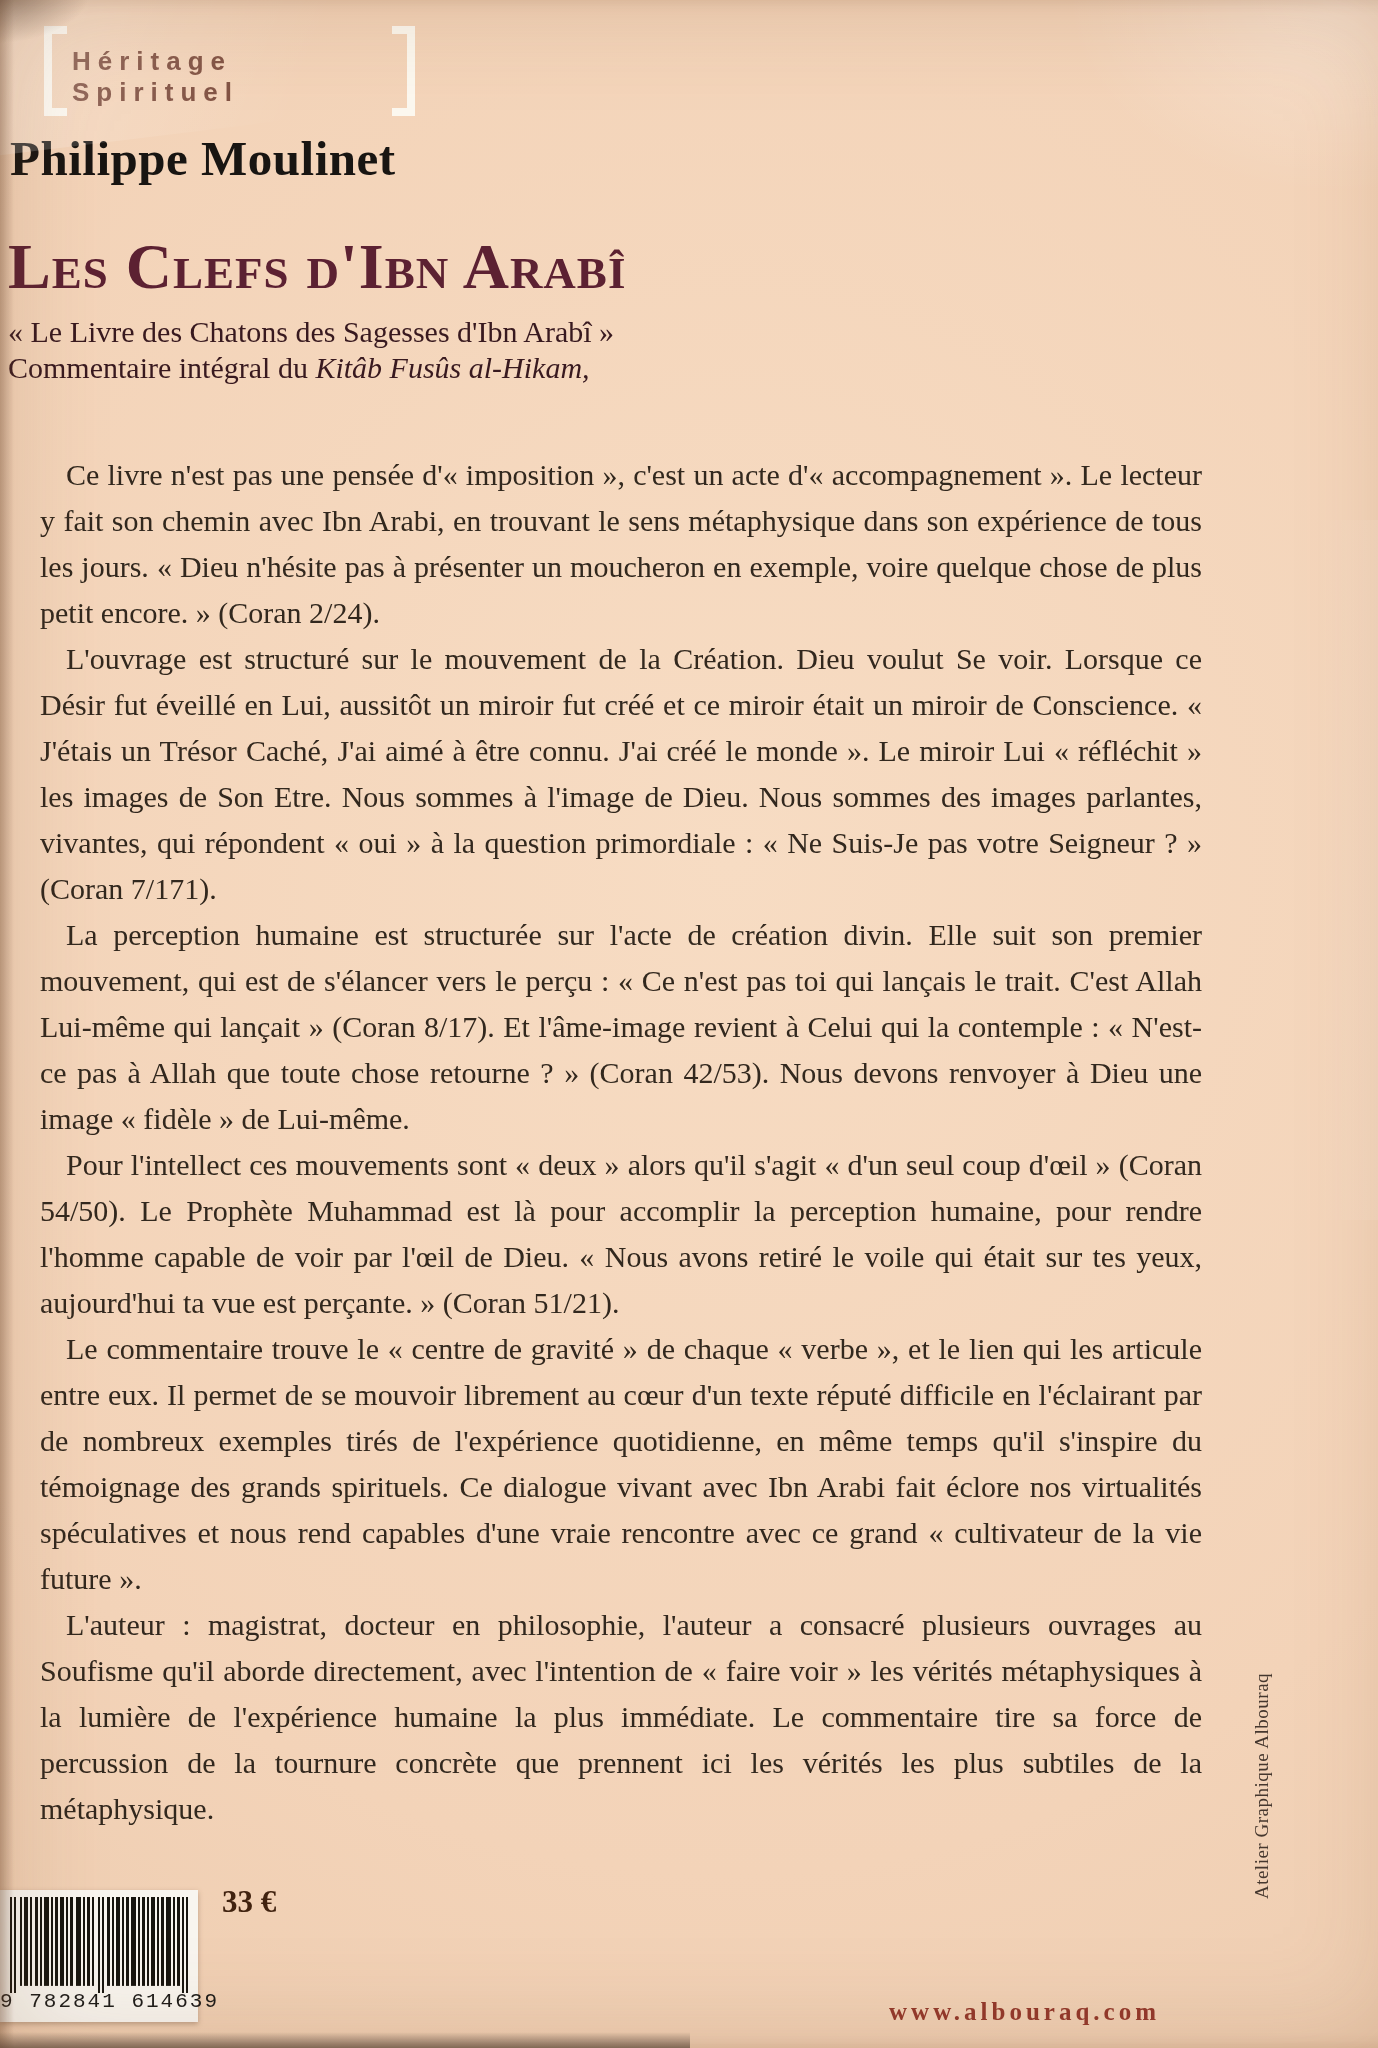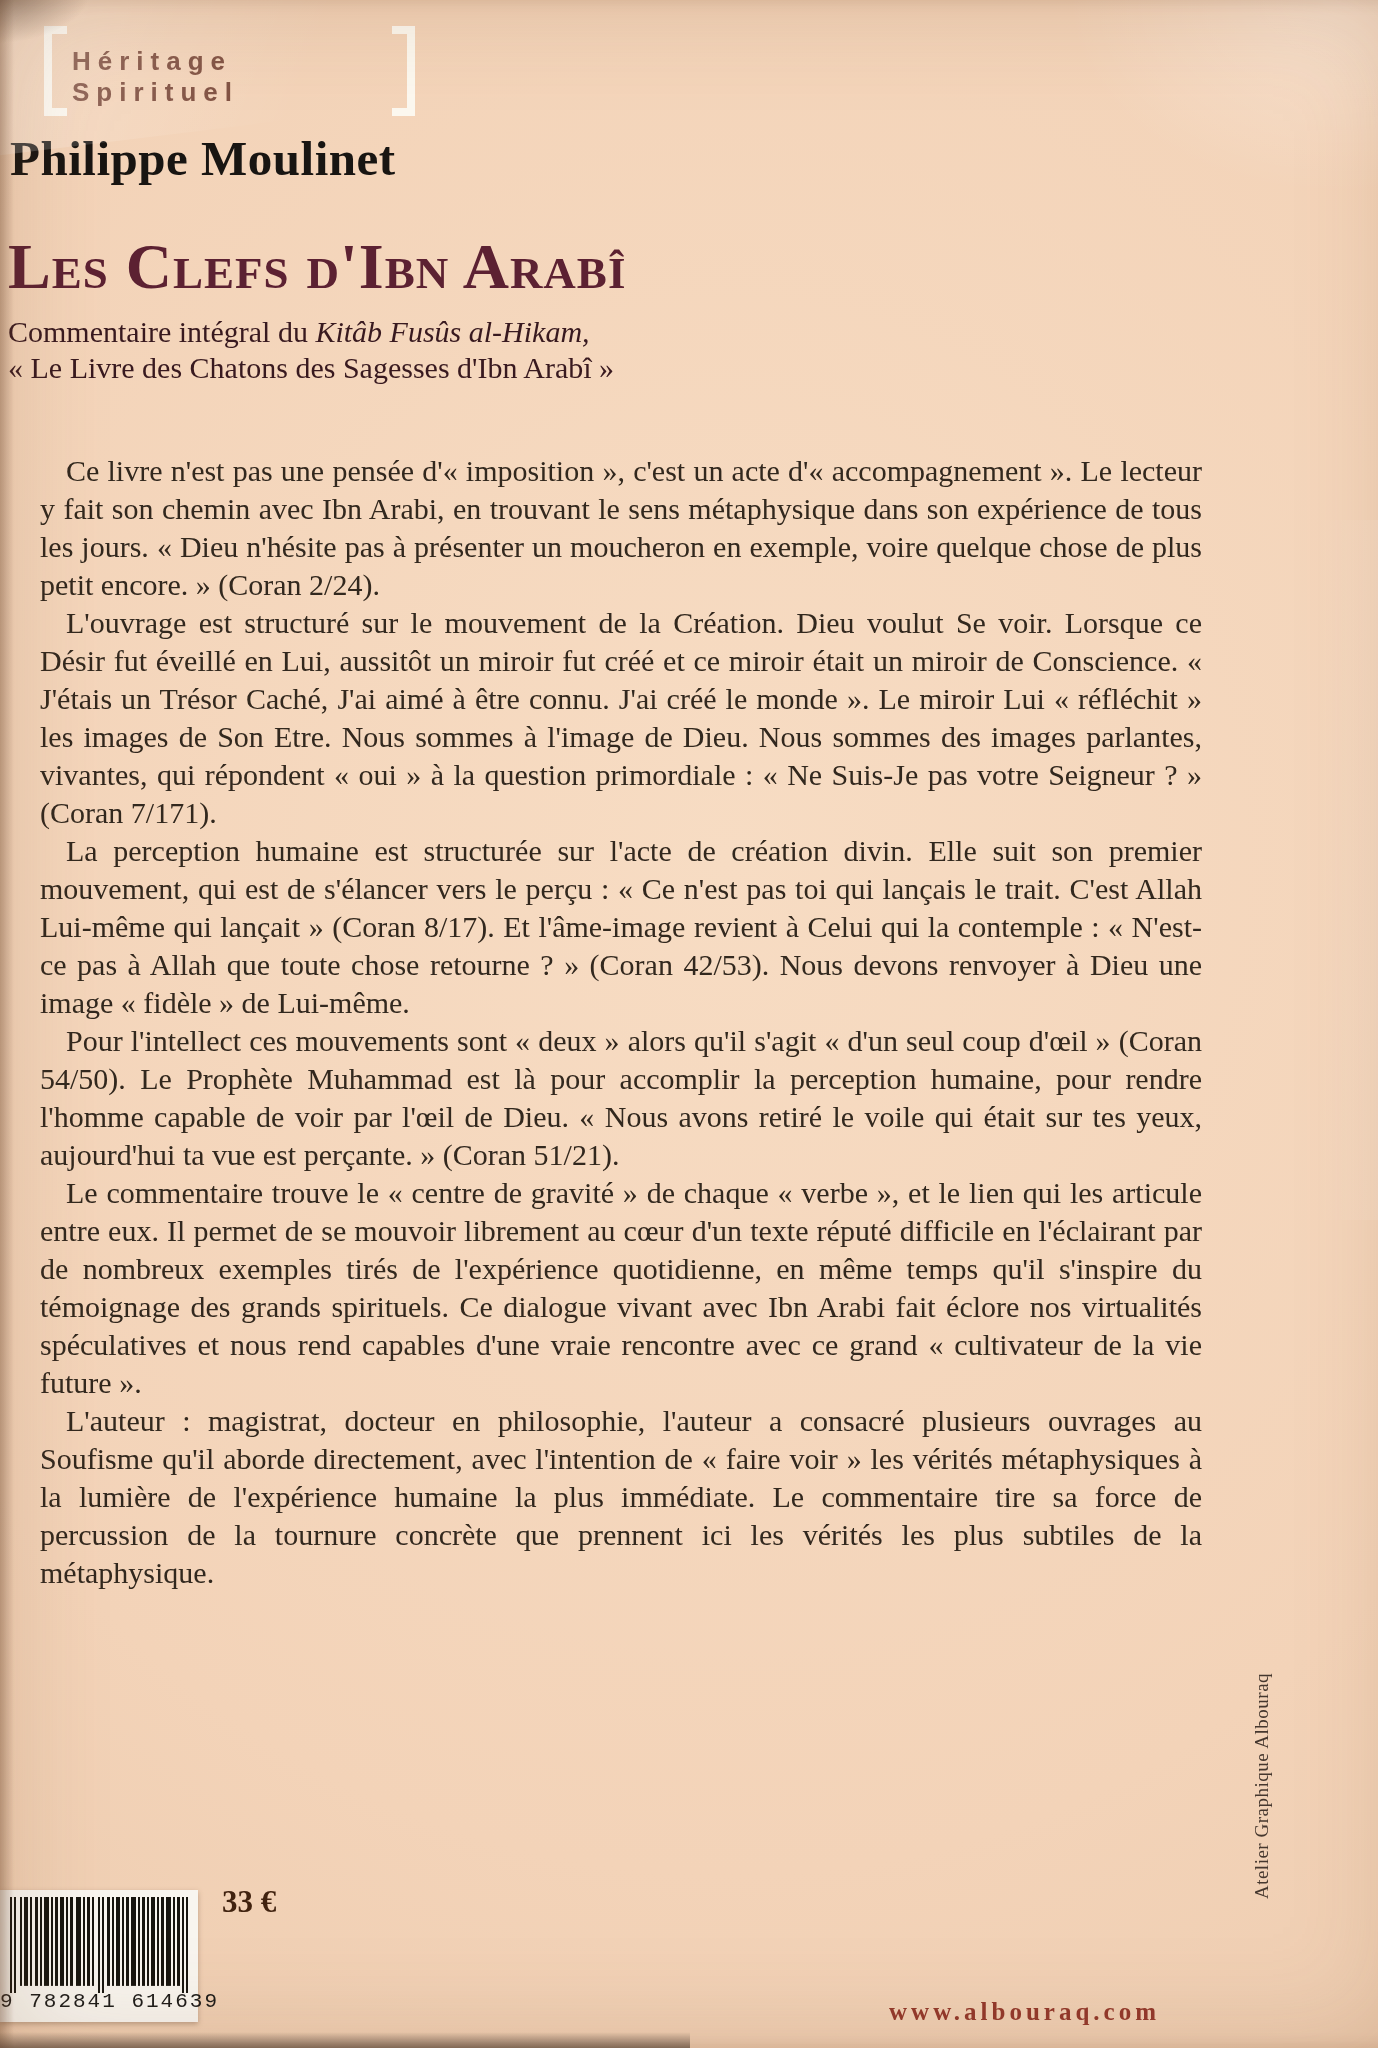--- a/index.html
+++ b/index.html
@@ -35,21 +35,21 @@
 
   
   .author{position:absolute;left:10px;top:130px;font-size:49px;font-weight:700;color:#181512;letter-spacing:.5px;}
   .title{position:absolute;left:8px;top:230px;font-size:64px;font-weight:700;color:#5c2132;font-variant:small-caps;letter-spacing:1px;text-align:right;}
   .subtitle{position:absolute;left:8px;top:314px;font-size:30px;color:#38191f;line-height:36px;}
   .subtitle .work{font-style:italic;}
 
   
   .body-text{
     position:absolute;left:40px;top:452px;width:1162px;
-    font-size:30px;line-height:38px;color:#32281e;
+    font-size:30px;line-height:46px;color:#32281e;
     text-align:justify;
   }
   .body-text p{margin:0;text-indent:26px;}
 
   
   .price{position:absolute;left:222px;top:1884px;font-size:31px;font-weight:700;color:#40220f;}
   .barcode-box{position:absolute;left:0;top:1890px;width:198px;height:132px;background:#f8f5ef;box-shadow:0 2px 5px rgba(90,60,40,.35);}
   .barcode-bars{position:absolute;left:10px;top:7px;width:178px;height:96px;}
   .barcode-digits{
     position:absolute;left:0;top:100px;width:198px;text-align:center;
@@ -70,22 +70,22 @@
 
 <div class="cover">
 
   <div class="bracket l"></div>
   <div class="collection-label">Héritage Spirituel</div>
   <div class="bracket r"></div>
 
   <div class="author">Philippe Moulinet</div>
   <div class="title">Les Clefs d'Ibn Arabî</div>
   <div class="subtitle">
+    <div>« Le Livre des Chatons des Sagesses d'Ibn Arabî »</div>
     <div><span>Commentaire intégral du </span><span class="work">Kitâb Fusûs al-Hikam,</span></div>
-    <div>« Le Livre des Chatons des Sagesses d'Ibn Arabî »</div>
   </div>
 
   <div class="body-text">
       <p>Ce livre n'est pas une pensée d'« imposition », c'est un acte d'« accompagnement ». Le lecteur y fait son chemin avec Ibn Arabi, en trouvant le sens métaphysique dans son expérience de tous les jours. « Dieu n'hésite pas à présenter un moucheron en exemple, voire quelque chose de plus petit encore. » (Coran 2/24).</p>
       <p>L'ouvrage est structuré sur le mouvement de la Création. Dieu voulut Se voir. Lorsque ce Désir fut éveillé en Lui, aussitôt un miroir fut créé et ce miroir était un miroir de Conscience. « J'étais un Trésor Caché, J'ai aimé à être connu. J'ai créé le monde ». Le miroir Lui « réfléchit » les images de Son Etre. Nous sommes à l'image de Dieu. Nous sommes des images parlantes, vivantes, qui répondent « oui » à la question primordiale : « Ne Suis-Je pas votre Seigneur ? » (Coran 7/171).</p>
       <p>La perception humaine est structurée sur l'acte de création divin. Elle suit son premier mouvement, qui est de s'élancer vers le perçu : « Ce n'est pas toi qui lançais le trait. C'est Allah Lui-même qui lançait » (Coran 8/17). Et l'âme-image revient à Celui qui la contemple : « N'est-ce pas à Allah que toute chose retourne ? » (Coran 42/53). Nous devons renvoyer à Dieu une image « fidèle » de Lui-même.</p>
       <p>Pour l'intellect ces mouvements sont « deux » alors qu'il s'agit « d'un seul coup d'œil » (Coran 54/50). Le Prophète Muhammad est là pour accomplir la perception humaine, pour rendre l'homme capable de voir par l'œil de Dieu. « Nous avons retiré le voile qui était sur tes yeux, aujourd'hui ta vue est perçante. » (Coran 51/21).</p>
       <p>Le commentaire trouve le « centre de gravité » de chaque « verbe », et le lien qui les articule entre eux. Il permet de se mouvoir librement au cœur d'un texte réputé difficile en l'éclairant par de nombreux exemples tirés de l'expérience quotidienne, en même temps qu'il s'inspire du témoignage des grands spirituels. Ce dialogue vivant avec Ibn Arabi fait éclore nos virtualités spéculatives et nous rend capables d'une vraie rencontre avec ce grand « cultivateur de la vie future ».</p>
       <p>L'auteur : magistrat, docteur en philosophie, l'auteur a consacré plusieurs ouvrages au Soufisme qu'il aborde directement, avec l'intention de « faire voir » les vérités métaphysiques à la lumière de l'expérience humaine la plus immédiate. Le commentaire tire sa force de percussion de la tournure concrète que prennent ici les vérités les plus subtiles de la métaphysique.</p>
     </div>

